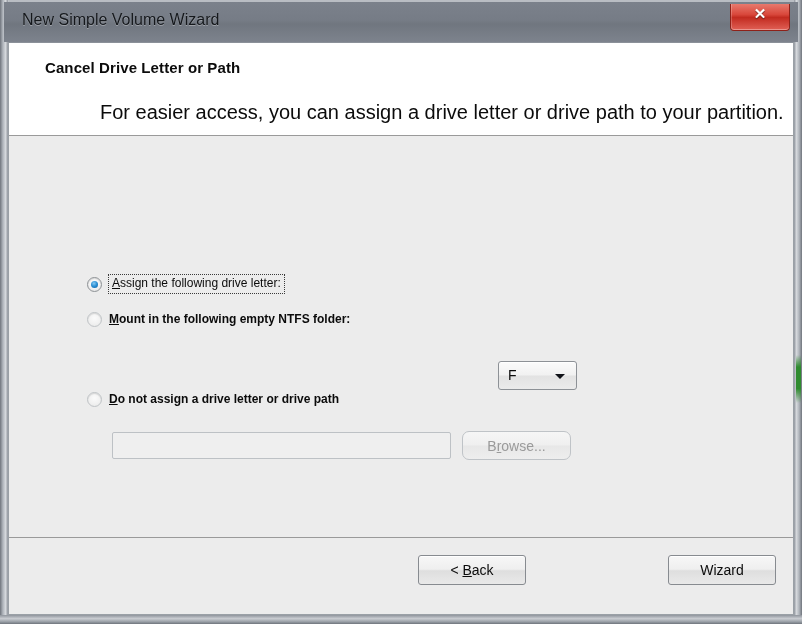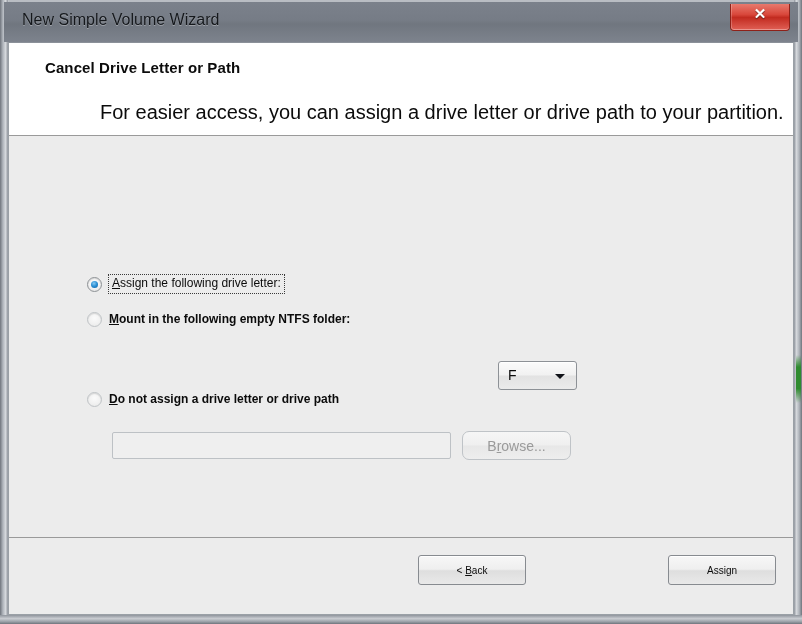--- a/index.html
+++ b/index.html
@@ -277,21 +277,21 @@
     border-top: 1px solid #9a9a9a;
     box-sizing: border-box;
   }
   .btn {
     position: absolute;
     top: 17px;
     width: 108px;
     height: 30px;
     box-sizing: border-box;
     font-family: "Liberation Sans", sans-serif;
-    font-size: 10px;
+    font-size: 14px;
     color: #0b0b0b;
     border-radius: 3px;
     border: 1px solid #878b90;
     background: linear-gradient(to bottom, #f7f7f7 0%, #efefef 47%, #dedede 53%, #e9e9e9 100%);
     box-shadow: inset 0 1px 0 #ffffff;
     cursor: pointer;
     padding: 0;
   }
   .btn-back { left: 409px; }
   .btn-next {
@@ -349,17 +349,17 @@
       </div>
 
       <input class="mount-input" type="text" disabled="" placeholder="" style="">
 
       <button class="browse-button" disabled="">B<span class="accel">r</span>owse...</button>
 
     </div>
 
     <div class="footer">
       <button class="btn btn-back">&lt; <span class="accel">B</span>ack</button>
-      <button class="btn btn-cancel">Assign</button>
+      <button class="btn btn-cancel">Wizard</button>
     </div>
 
   </div>
 </div>
 
 </body></html>

